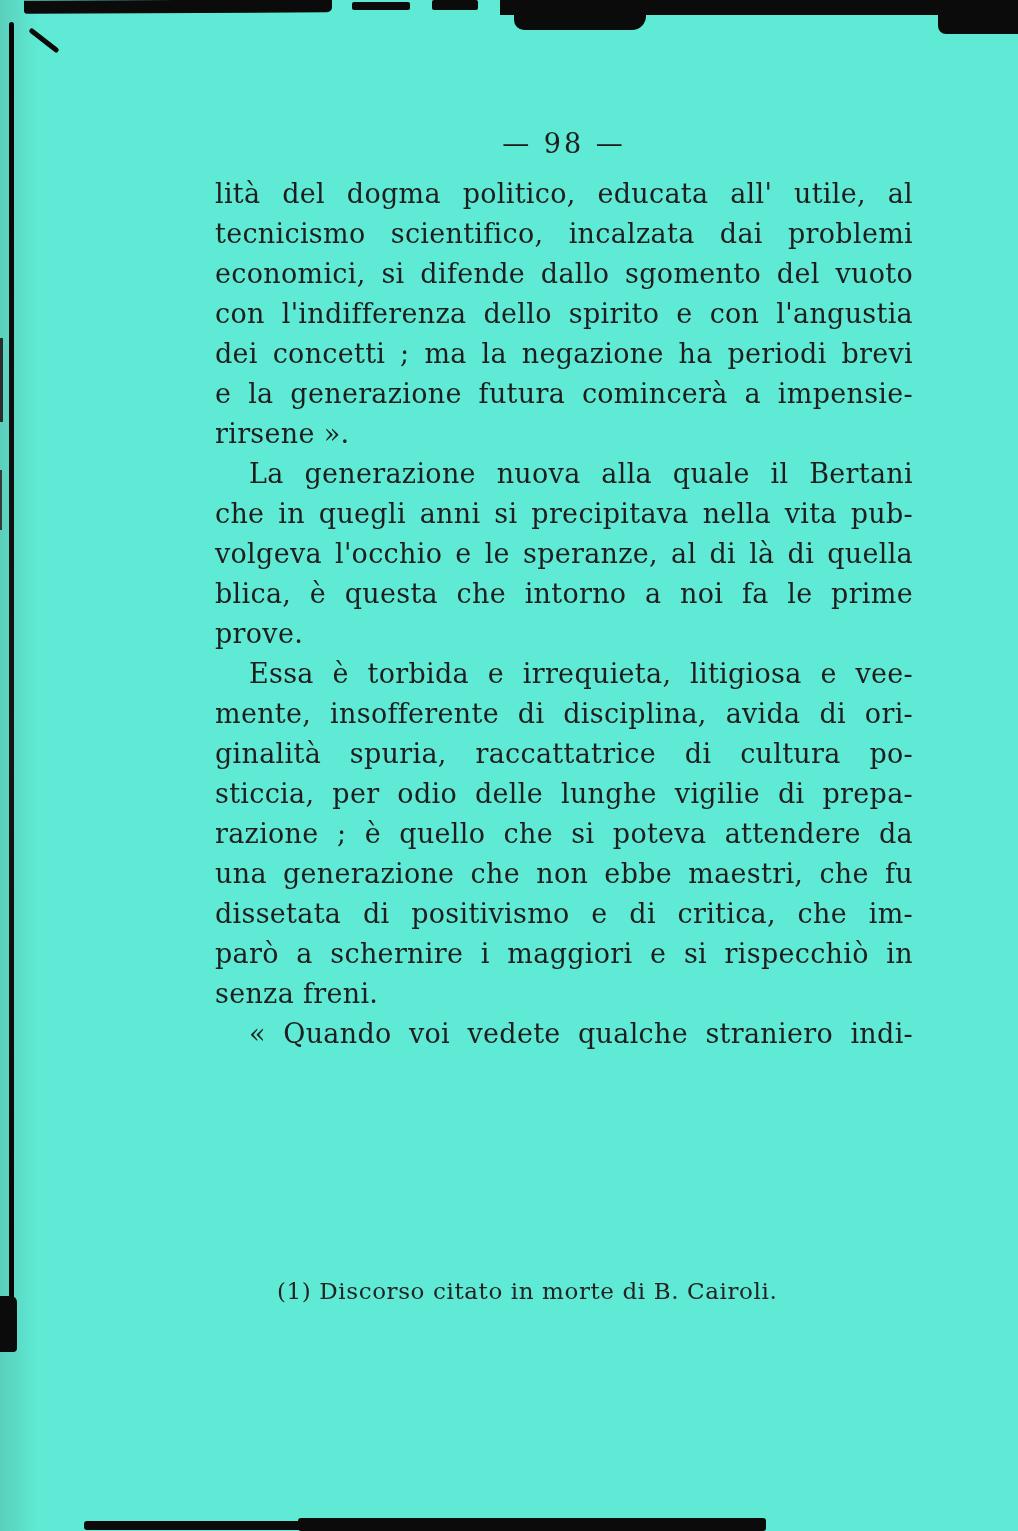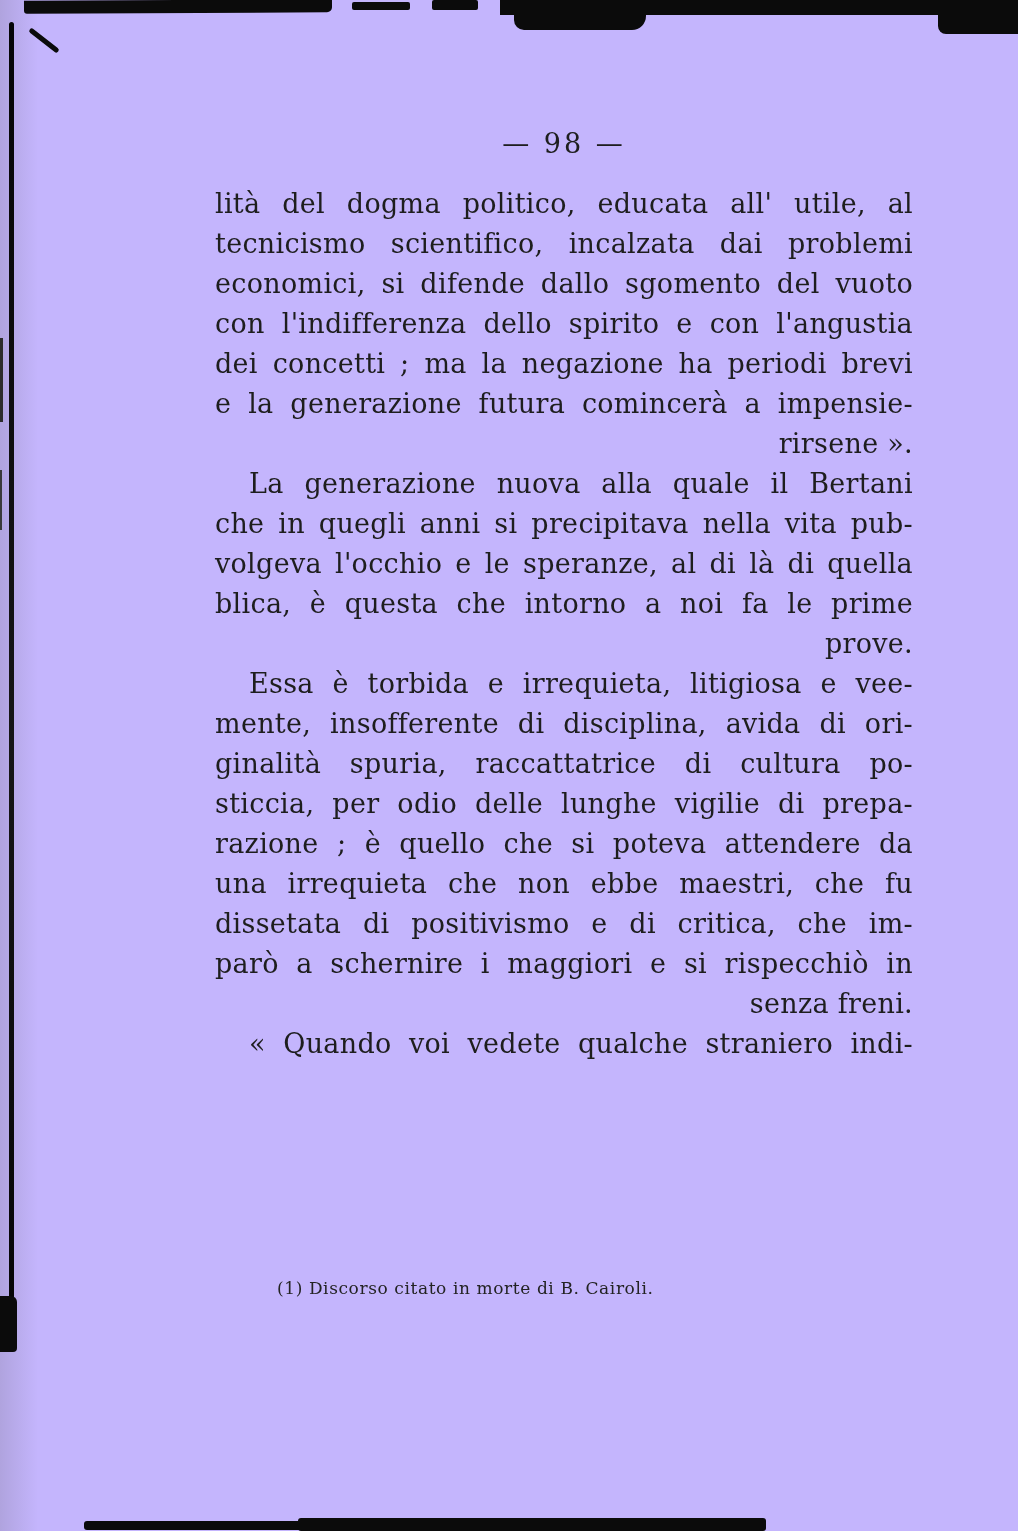--- a/index.html
+++ b/index.html
@@ -1,21 +1,21 @@
 <!DOCTYPE html>
 <html><head>
 <meta charset="utf-8">
 <style>
   * { margin: 0; padding: 0; box-sizing: border-box; }
   html, body { background: #d8d8d4; }
   .page {
     position: relative;
     width: 1018px;
     height: 1531px;
-    background: #c4b5fd;
+    background: #5eead4;
     overflow: hidden;
     font-family: "DejaVu Serif", serif;
     color: #1e1e1e;
     margin: 0 auto;
   }
   
   .gutter-shadow {
     position: absolute;
     left: 0; top: 0;
     width: 38px; height: 100%;
@@ -40,35 +40,35 @@
   .page-number {
     position: absolute;
     left: 215px; top: 128px;
     width: 698px;
     text-align: center;
     font-size: 27px;
     letter-spacing: 3px;
   }
   .text-block {
     position: absolute;
-    left: 215px; top: 184px;
+    left: 215px; top: 174px;
     width: 698px;
     font-size: 27px;
     line-height: 40px;
     letter-spacing: 0.3px;
   }
   .paragraph { margin: 0; }
   .paragraph.indent .line:first-child { text-indent: 34px; }
   .line.just { text-align: justify; text-align-last: justify; }
-  .line.last { text-align: right; }
+  .line.last { text-align: left; }
   .footnote {
     position: absolute;
     left: 277px; top: 1278px;
     width: 560px;
-    font-size: 17px;
+    font-size: 23px;
     letter-spacing: 0.6px;
     color: #232323;
   }
 </style>
 </head>
 <body>
 
 <div class="page">
 
   <div class="gutter-shadow"></div>
@@ -105,21 +105,21 @@
         <div class="line just">volgeva l'occhio e le speranze, al di là di quella</div>
         <div class="line just">blica, è questa che intorno a noi fa le prime</div>
         <div class="line last">prove.</div>
       </div>
       <div class="paragraph indent">
         <div class="line just">Essa è torbida e irrequieta, litigiosa e vee-</div>
         <div class="line just">mente, insofferente di disciplina, avida di ori-</div>
         <div class="line just">ginalità spuria, raccattatrice di cultura po-</div>
         <div class="line just">sticcia, per odio delle lunghe vigilie di prepa-</div>
         <div class="line just">razione ; è quello che si poteva attendere da</div>
-        <div class="line just">una irrequieta che non ebbe maestri, che fu</div>
+        <div class="line just">una generazione che non ebbe maestri, che fu</div>
         <div class="line just">dissetata di positivismo e di critica, che im-</div>
         <div class="line just">parò a schernire i maggiori e si rispecchiò in</div>
         <div class="line last">senza freni.</div>
       </div>
       <div class="paragraph indent">
         <div class="line just">« Quando voi vedete qualche straniero indi-</div>
       </div>
     </div>
 
   <div class="footnote">(1) Discorso citato in morte di B. Cairoli.</div>

